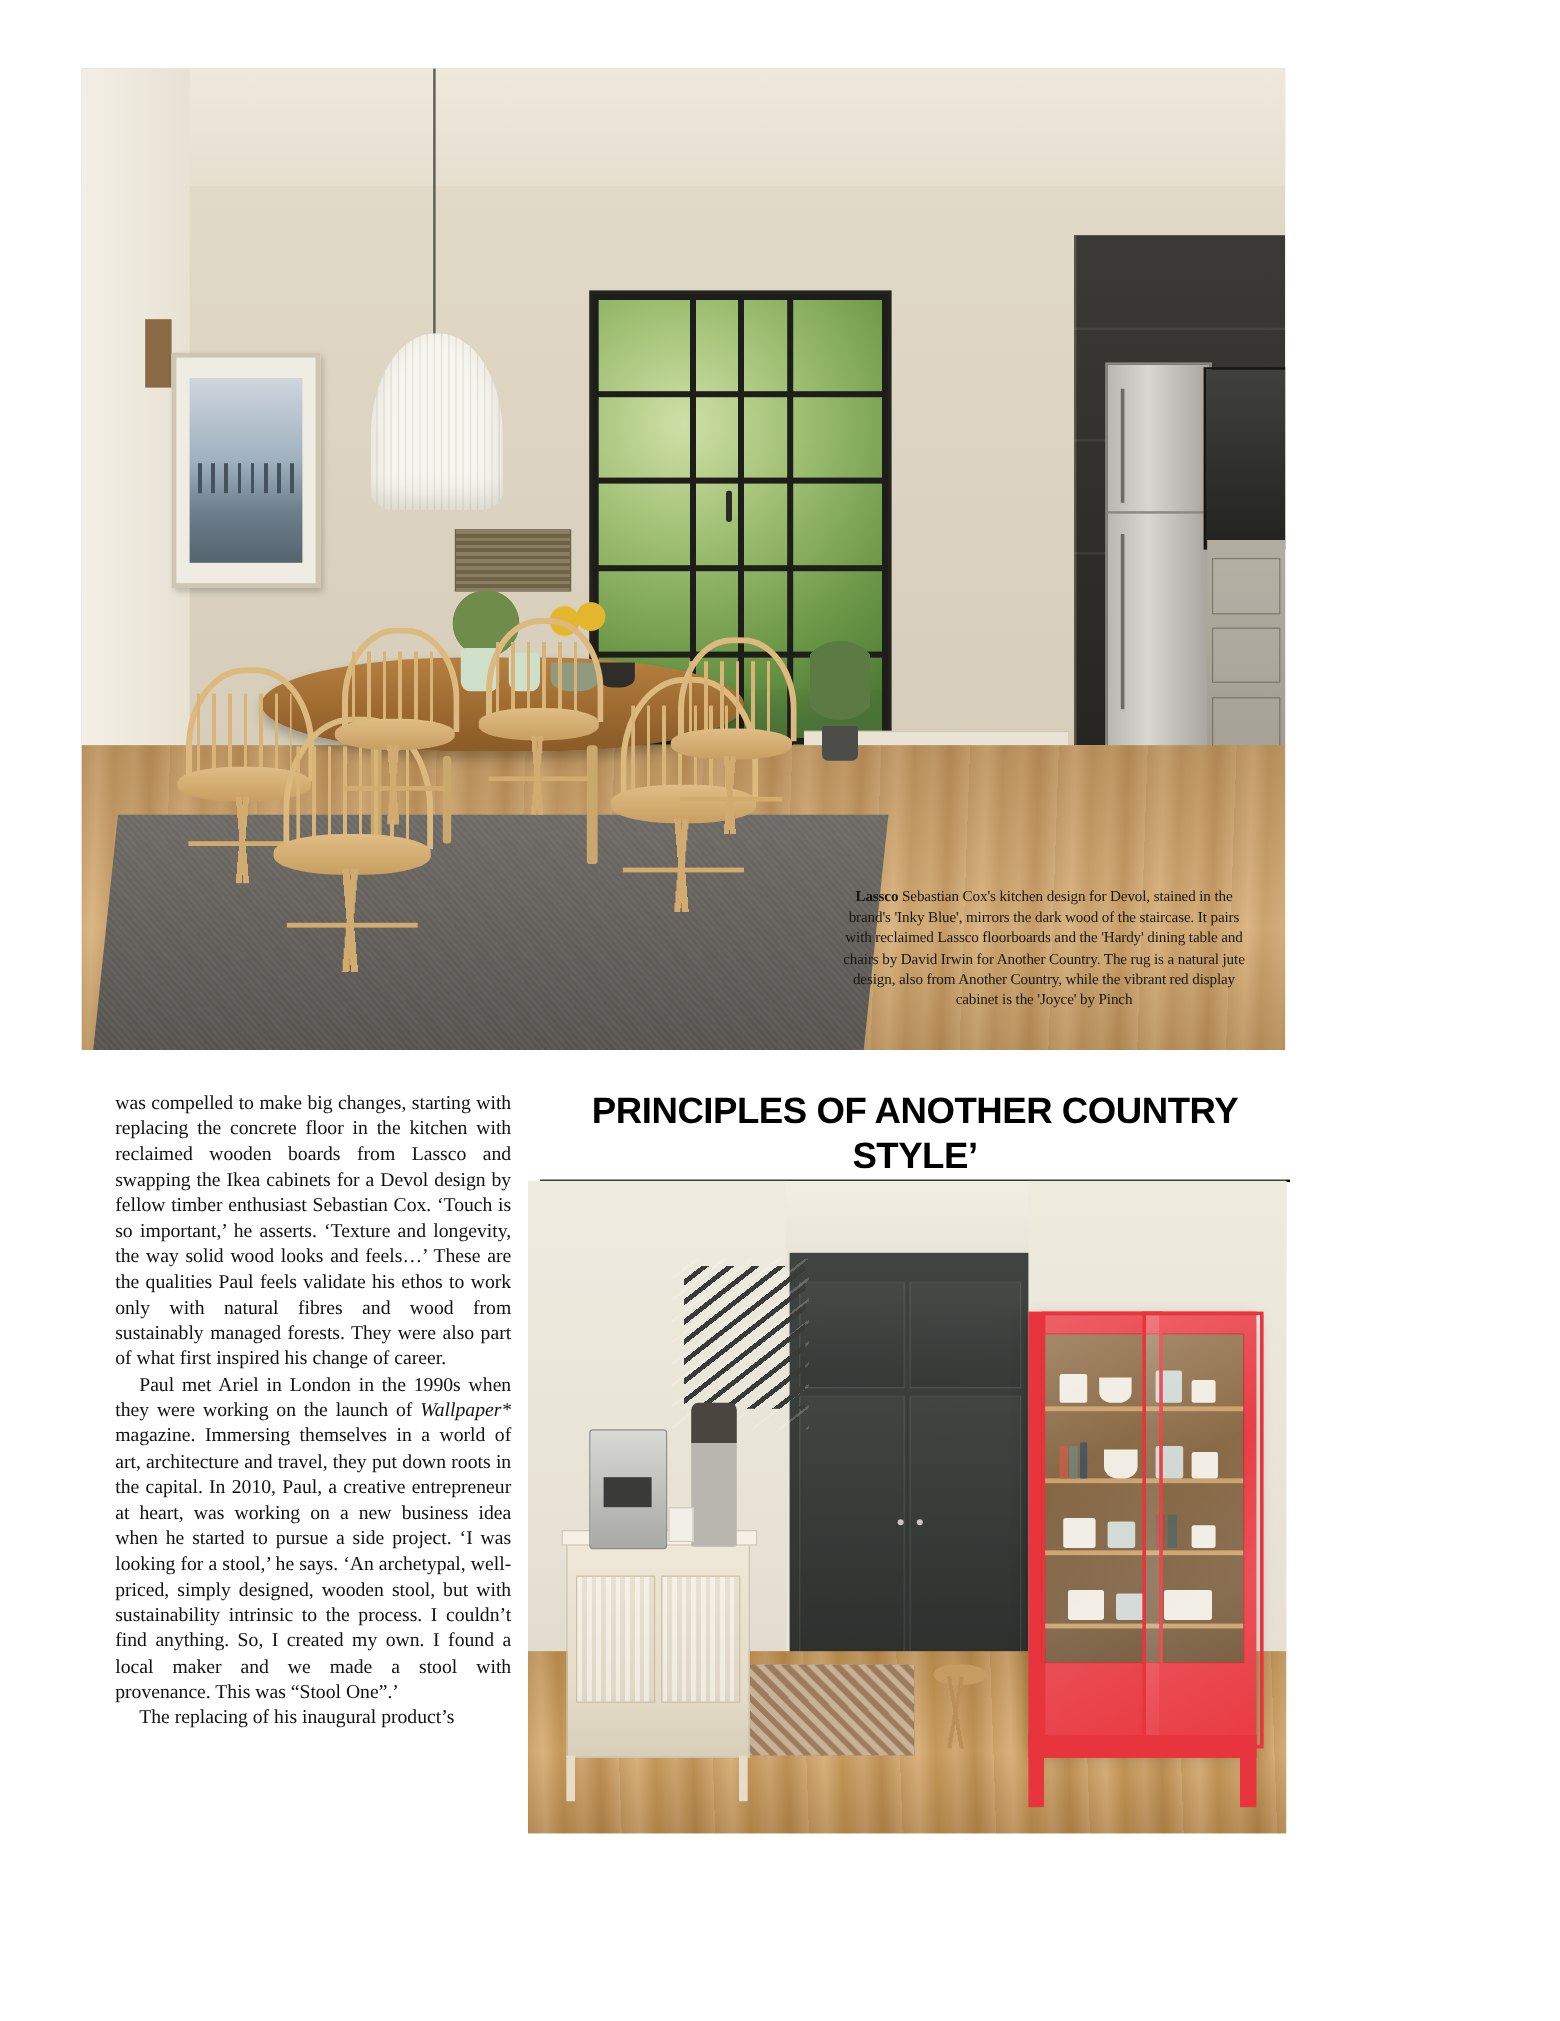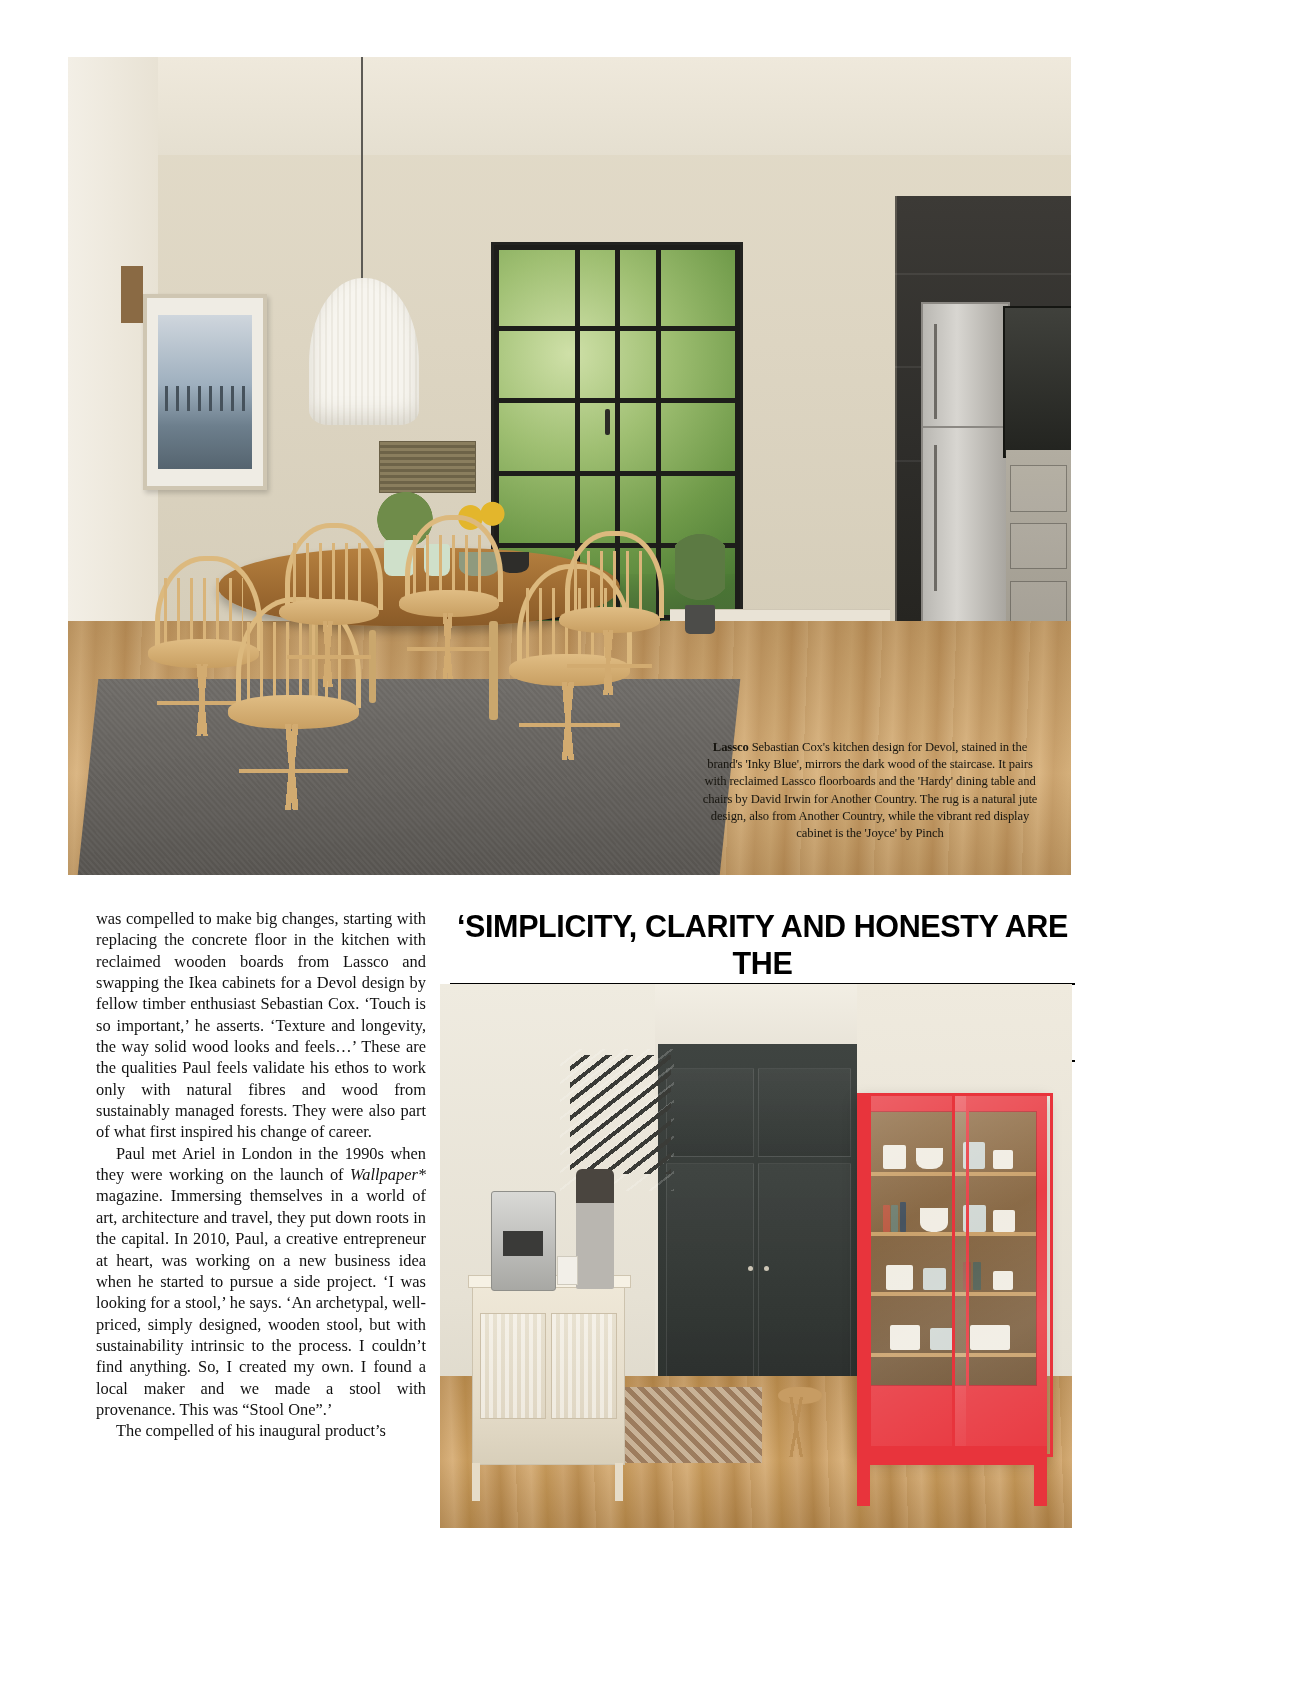--- a/index.html
+++ b/index.html
@@ -549,28 +549,27 @@
     </div>
 
     <div style="position:absolute;left:0;top:0;width:100%;height:100%;"></div>
   </div>
 
   <div class="hero-caption">
     <b>Lassco</b><span> Sebastian Cox's kitchen design for Devol, stained in the brand's 'Inky Blue', mirrors the dark wood of the staircase. It pairs with reclaimed Lassco floorboards and the 'Hardy' dining table and chairs by David Irwin for Another Country. The rug is a natural jute design, also from Another Country, while the vibrant red display cabinet is the 'Joyce' by Pinch</span>
   </div>
 
   <div class="pullquote">
-    <span class="ln">‘SIMPLICITY, CLARITY AND HONESTY ARE THE</span>
     <span class="ln">PRINCIPLES OF ANOTHER COUNTRY STYLE’</span>
   </div>
 
   <div class="bodycol">
     <p>was compelled to make big changes, starting with replacing the concrete floor in the kitchen with reclaimed wooden boards from Lassco and swapping the Ikea cabinets for a Devol design by fellow timber enthusiast Sebastian Cox. ‘Touch is so important,’ he asserts. ‘Texture and longevity, the way solid wood looks and feels…’ These are the qualities Paul feels validate his ethos to work only with natural fibres and wood from sustainably managed forests. They were also part of what first inspired his change of career.</p>
     <p class="indent"><span>Paul met Ariel in London in the 1990s when they were working on the launch of </span><i>Wallpaper*</i><span> magazine. Immersing themselves in a world of art, architecture and travel, they put down roots in the capital. In 2010, Paul, a creative entrepreneur at heart, was working on a new business idea when he started to pursue a side project. ‘I was looking for a stool,’ he says. ‘An archetypal, well-priced, simply designed, wooden stool, but with sustainability intrinsic to the process. I couldn’t find anything. So, I created my own. I found a local maker and we made a stool with provenance. This was “Stool One”.’</span></p>
-    <p class="indent">The compelled of his inaugural product’s</p>
+    <p class="indent">The replacing of his inaugural product’s</p>
   </div>
 
   <div class="bottom-photo">
     <div class="b-ceiling"></div>
     <div class="b-wall-left"></div>
     <div class="b-wall-right"></div>
 
     <div class="b-stair-block">
       <div class="b-stair-door" style="left:4%;top:30%;width:43%;height:62%;"></div>
       <div class="b-stair-door" style="left:50%;top:30%;width:46%;height:62%;"></div>

